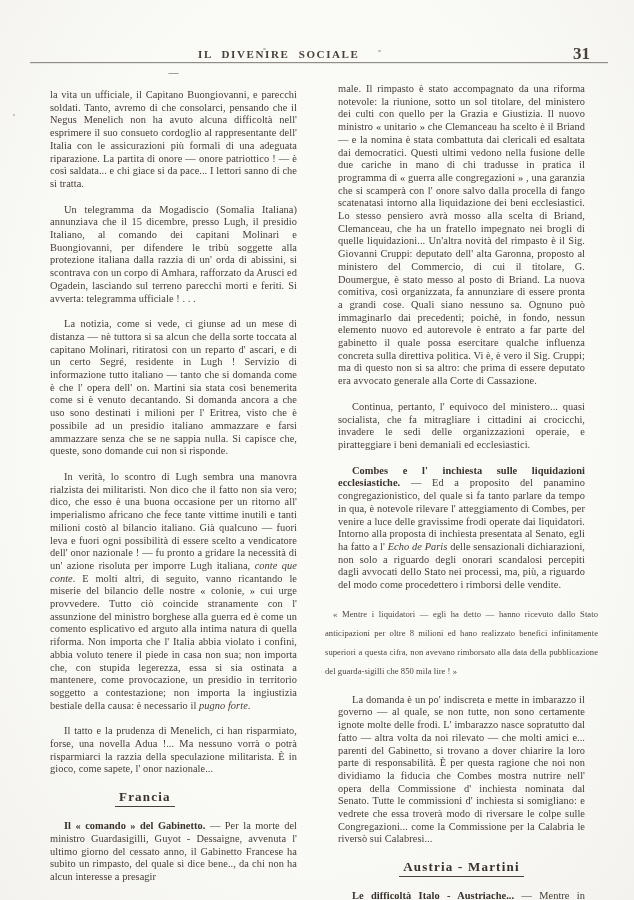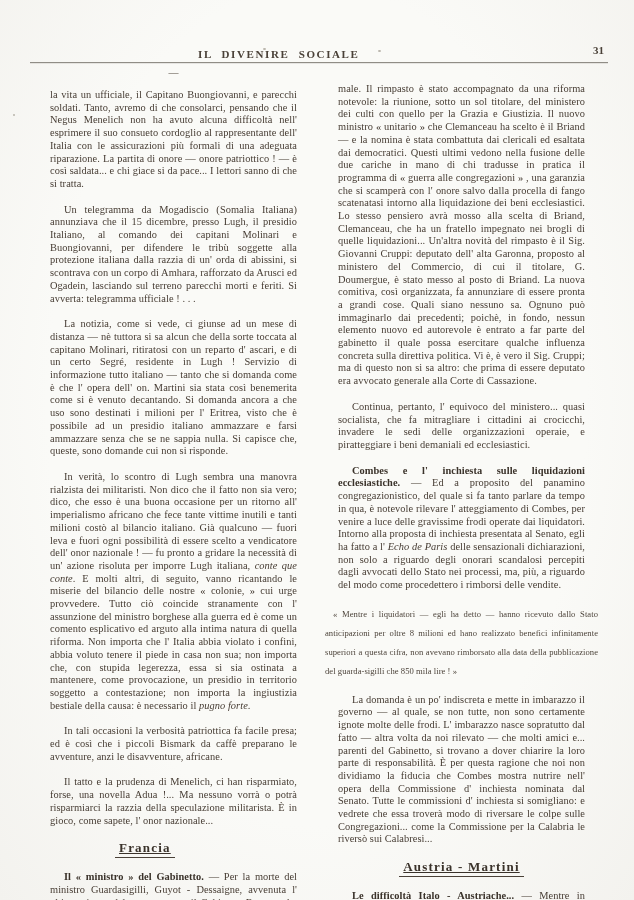--- a/index.html
+++ b/index.html
@@ -19,22 +19,22 @@
     position: absolute; top: 44px; left: 36px; right: 30px;
     height: 16px;
   }
   .journal-title {
     position: absolute; left: 162px; top: 4px;
     font-size: 11px; font-weight: bold;
     letter-spacing: 1.6px; word-spacing: 5px;
     color: #4a4138;
   }
   .page-number {
-    position: absolute; right: 0; top: 0;
-    font-size: 11px; font-weight: bold; color: #4a4138;
+    position: absolute; right: 14px; top: 0;
+    font-size: 17px; font-weight: bold; color: #4a4138;
   }
   .header-rule {
     position: absolute; top: 62px; left: 30px; right: 26px;
     height: 1px; background: #908d86;
     box-shadow: 0 1px 0 rgba(120,115,105,0.15);
   }
   .columns {
     position: absolute; top: 70px; left: 37px;
     width: 562px;
     display: flex; gap: 15px;
@@ -56,21 +56,20 @@
   i { font-style: italic; }
   .section-heading {
     width: fit-content;
     margin: 7px auto 5px auto;
     font-size: 13px; font-weight: bold;
     letter-spacing: 1.2px;
     color: #3a322a;
     border-bottom: 1.6px solid #4a4138;
     padding: 0 4px 1px 4px;
     text-align: center;
-    text-decoration: underline;
   }
   .section-heading.shift-right { margin-left: 78px; }
   .quote-block {
     margin: 3px 0 4px 0;
     font-size: 8.6px; line-height: 19px;
     text-align: justify; text-indent: 8px;
     color: #4d443b;
   }
   .speck { position: absolute; background: #b9b4ab; border-radius: 50%; }
 </style>
@@ -90,24 +89,23 @@
   <div class="speck" style="left:378px; top:50px; width:3px; height:2px;"></div>
 
   <div class="columns">
 
     <div class="column">
       <div class="cont-dash">—</div>
       <p>la vita un ufficiale, il Capitano Buongiovanni, e parecchi soldati. Tanto, avremo di che consolarci, pensando che il Negus Menelich non ha avuto alcuna difficoltà nell' esprimere il suo consueto cordoglio al rappresentante dell' Italia con le assicurazioni più formali di una adeguata riparazione. La partita di onore — onore patriottico ! — è così saldata... e chi giace si da pace... I lettori sanno di che si tratta.</p>
       <p class="indent">Un telegramma da Mogadiscio (Somalia Italiana) annunziava che il 15 dicembre, presso Lugh, il presidio Italiano, al comando dei capitani Molinari e Buongiovanni, per difendere le tribù soggette alla protezione italiana dalla razzia di un' orda di abissini, si scontrava con un corpo di Amhara, rafforzato da Arusci ed Ogadein, lasciando sul terreno parecchi morti e feriti. Si avverta: telegramma ufficiale ! . . .</p>
       <p class="indent">La notizia, come si vede, ci giunse ad un mese di distanza — nè tuttora si sa alcun che della sorte toccata al capitano Molinari, ritiratosi con un reparto d' ascari, e di un certo Segré, residente in Lugh ! Servizio di informazione tutto italiano — tanto che si domanda come è che l' opera dell' on. Martini sia stata così benemerita come si è venuto decantando. Si domanda ancora a che uso sono destinati i milioni per l' Eritrea, visto che è possibile ad un presidio italiano ammazzare e farsi ammazzare senza che se ne sappia nulla. Si capisce che, queste, sono domande cui non si risponde.</p>
       <p class="indent"><span>In verità, lo scontro di Lugh sembra una manovra rialzista dei militaristi. Non dico che il fatto non sia vero; dico, che esso è una buona occasione per un ritorno all' imperialismo africano che fece tante vittime inutili e tanti milioni costò al bilancio italiano. Già qualcuno — fuori leva e fuori ogni possibilità di essere scelto a vendicatore dell' onor nazionale ! — fu pronto a gridare la necessità di un' azione risoluta per imporre Lugh italiana, </span><i>conte que conte</i><span>. E molti altri, di seguito, vanno ricantando le miserie del bilancio delle nostre « colonie, » cui urge provvedere. Tutto ciò coincide stranamente con l' assunzione del ministro borghese alla guerra ed è come un comento esplicativo ed arguto alla intima natura di quella riforma. Non importa che l' Italia abbia violato i confini, abbia voluto tenere il piede in casa non sua; non importa che, con stupida legerezza, essa si sia ostinata a mantenere, come provocazione, un presidio in territorio soggetto a contestazione; non importa la ingiustizia bestiale della causa: è necessario il </span><i>pugno forte</i><span>.</span></p>
-      <p class="indent">In tali occasioni la verbosità patriottica fa facile presa; ed è così che i piccoli Bismark da caffè preparano le avventure, anzi le disavventure, africane.</p>
       <p class="indent">Il tatto e la prudenza di Menelich, ci han risparmiato, forse, una novella Adua !... Ma nessuno vorrà o potrà risparmiarci la razzia della speculazione militarista. È in gioco, come sapete, l' onor nazionale...</p>
       <div class="section-heading shift-right">Francia</div>
-      <p class="indent"><span class="lead">Il « ministro » del Gabinetto.</span><span> — Per la morte del ministro Guardasigilli, Guyot - Dessaigne, avvenuta l' ultimo giorno del cessato anno, il Gabinetto Francese ha subito un rimpasto, del quale si dice bene.., da chi non ha alcun interesse a presagir</span></p>
+      <p class="indent"><span class="lead">Il « comando » del Gabinetto.</span><span> — Per la morte del ministro Guardasigilli, Guyot - Dessaigne, avvenuta l' ultimo giorno del cessato anno, il Gabinetto Francese ha subito un rimpasto, del quale si dice bene.., da chi non ha alcun interesse a presagir</span></p>
     </div>
 
     <div class="column">
       <p>male. Il rimpasto è stato accompagnato da una riforma notevole: la riunione, sotto un sol titolare, del ministero dei culti con quello per la Grazia e Giustizia. Il nuovo ministro « unitario » che Clemanceau ha scelto è il Briand — e la nomina è stata combattuta dai clericali ed esaltata dai democratici. Questi ultimi vedono nella fusione delle due cariche in mano di chi tradusse in pratica il programma di « guerra alle congregazioni » , una garanzia che si scamperà con l' onore salvo dalla procella di fango scatenatasi intorno alla liquidazione dei beni ecclesiastici. Lo stesso pensiero avrà mosso alla scelta di Briand, Clemanceau, che ha un fratello impegnato nei brogli di quelle liquidazioni... Un'altra novità del rimpasto è il Sig. Giovanni Cruppi: deputato dell' alta Garonna, proposto al ministero del Commercio, di cui il titolare, G. Doumergue, è stato messo al posto di Briand. La nuova comitiva, così organizzata, fa annunziare di essere pronta a grandi cose. Quali siano nessuno sa. Ognuno può immaginarlo dai precedenti; poichè, in fondo, nessun elemento nuovo ed autorevole è entrato a far parte del gabinetto il quale possa esercitare qualche influenza concreta sulla direttiva politica. Vi è, è vero il Sig. Cruppi; ma di questo non si sa altro: che prima di essere deputato era avvocato generale alla Corte di Cassazione.</p>
       <p class="indent">Continua, pertanto, l' equivoco del ministero... quasi socialista, che fa mitragliare i cittadini ai crocicchi, invadere le sedi delle organizzazioni operaie, e piratteggiare i beni demaniali ed ecclesiastici.</p>
       <p class="indent" style="margin-top:2px;"><span class="lead">Combes e l' inchiesta sulle liquidazioni ecclesiastiche.</span><span> — Ed a proposito del panamino congregazionistico, del quale si fa tanto parlare da tempo in qua, è notevole rilevare l' atteggiamento di Combes, per venire a luce delle gravissime frodi operate dai liquidatori. Intorno alla proposta di inchiesta presentata al Senato, egli ha fatto a l' </span><i>Echo de Paris</i><span> delle sensazionali dichiarazioni, non solo a riguardo degli onorari scandalosi percepiti dagli avvocati dello Stato nei processi, ma, più, a riguardo del modo come procedettero i rimborsi delle vendite.</span></p>
       <p class="quote-block">« Mentre i liquidatori — egli ha detto — hanno ricevuto dallo Stato anticipazioni per oltre 8 milioni ed hano realizzato benefici infinitamente superiori a questa cifra, non avevano rimborsato alla data della pubblicazione del guarda-sigilli che 850 mila lire ! »</p>
       <p class="indent">La domanda è un po' indiscreta e mette in imbarazzo il governo — al quale, se non tutte, non sono certamente ignote molte delle frodi. L' imbarazzo nasce sopratutto dal fatto — altra volta da noi rilevato — che molti amici e... parenti del Gabinetto, si trovano a dover chiarire la loro parte di responsabilità. È per questa ragione che noi non dividiamo la fiducia che Combes mostra nutrire nell' opera della Commissione d' inchiesta nominata dal Senato. Tutte le commissioni d' inchiesta si somigliano: e vedrete che essa troverà modo di riversare le colpe sulle Congregazioni... come la Commissione per la Calabria le riversò sui Calabresi...</p>
       <div class="section-heading">Austria - Martini</div>
       <p class="indent"><span class="lead">Le difficoltà Italo - Austriache...</span><span> — Mentre in Dalmazia scoppiavano nuovi torbiti, e qua e là, Italiani ed Austriaci cercano l' occasione di venire alle</span></p>

